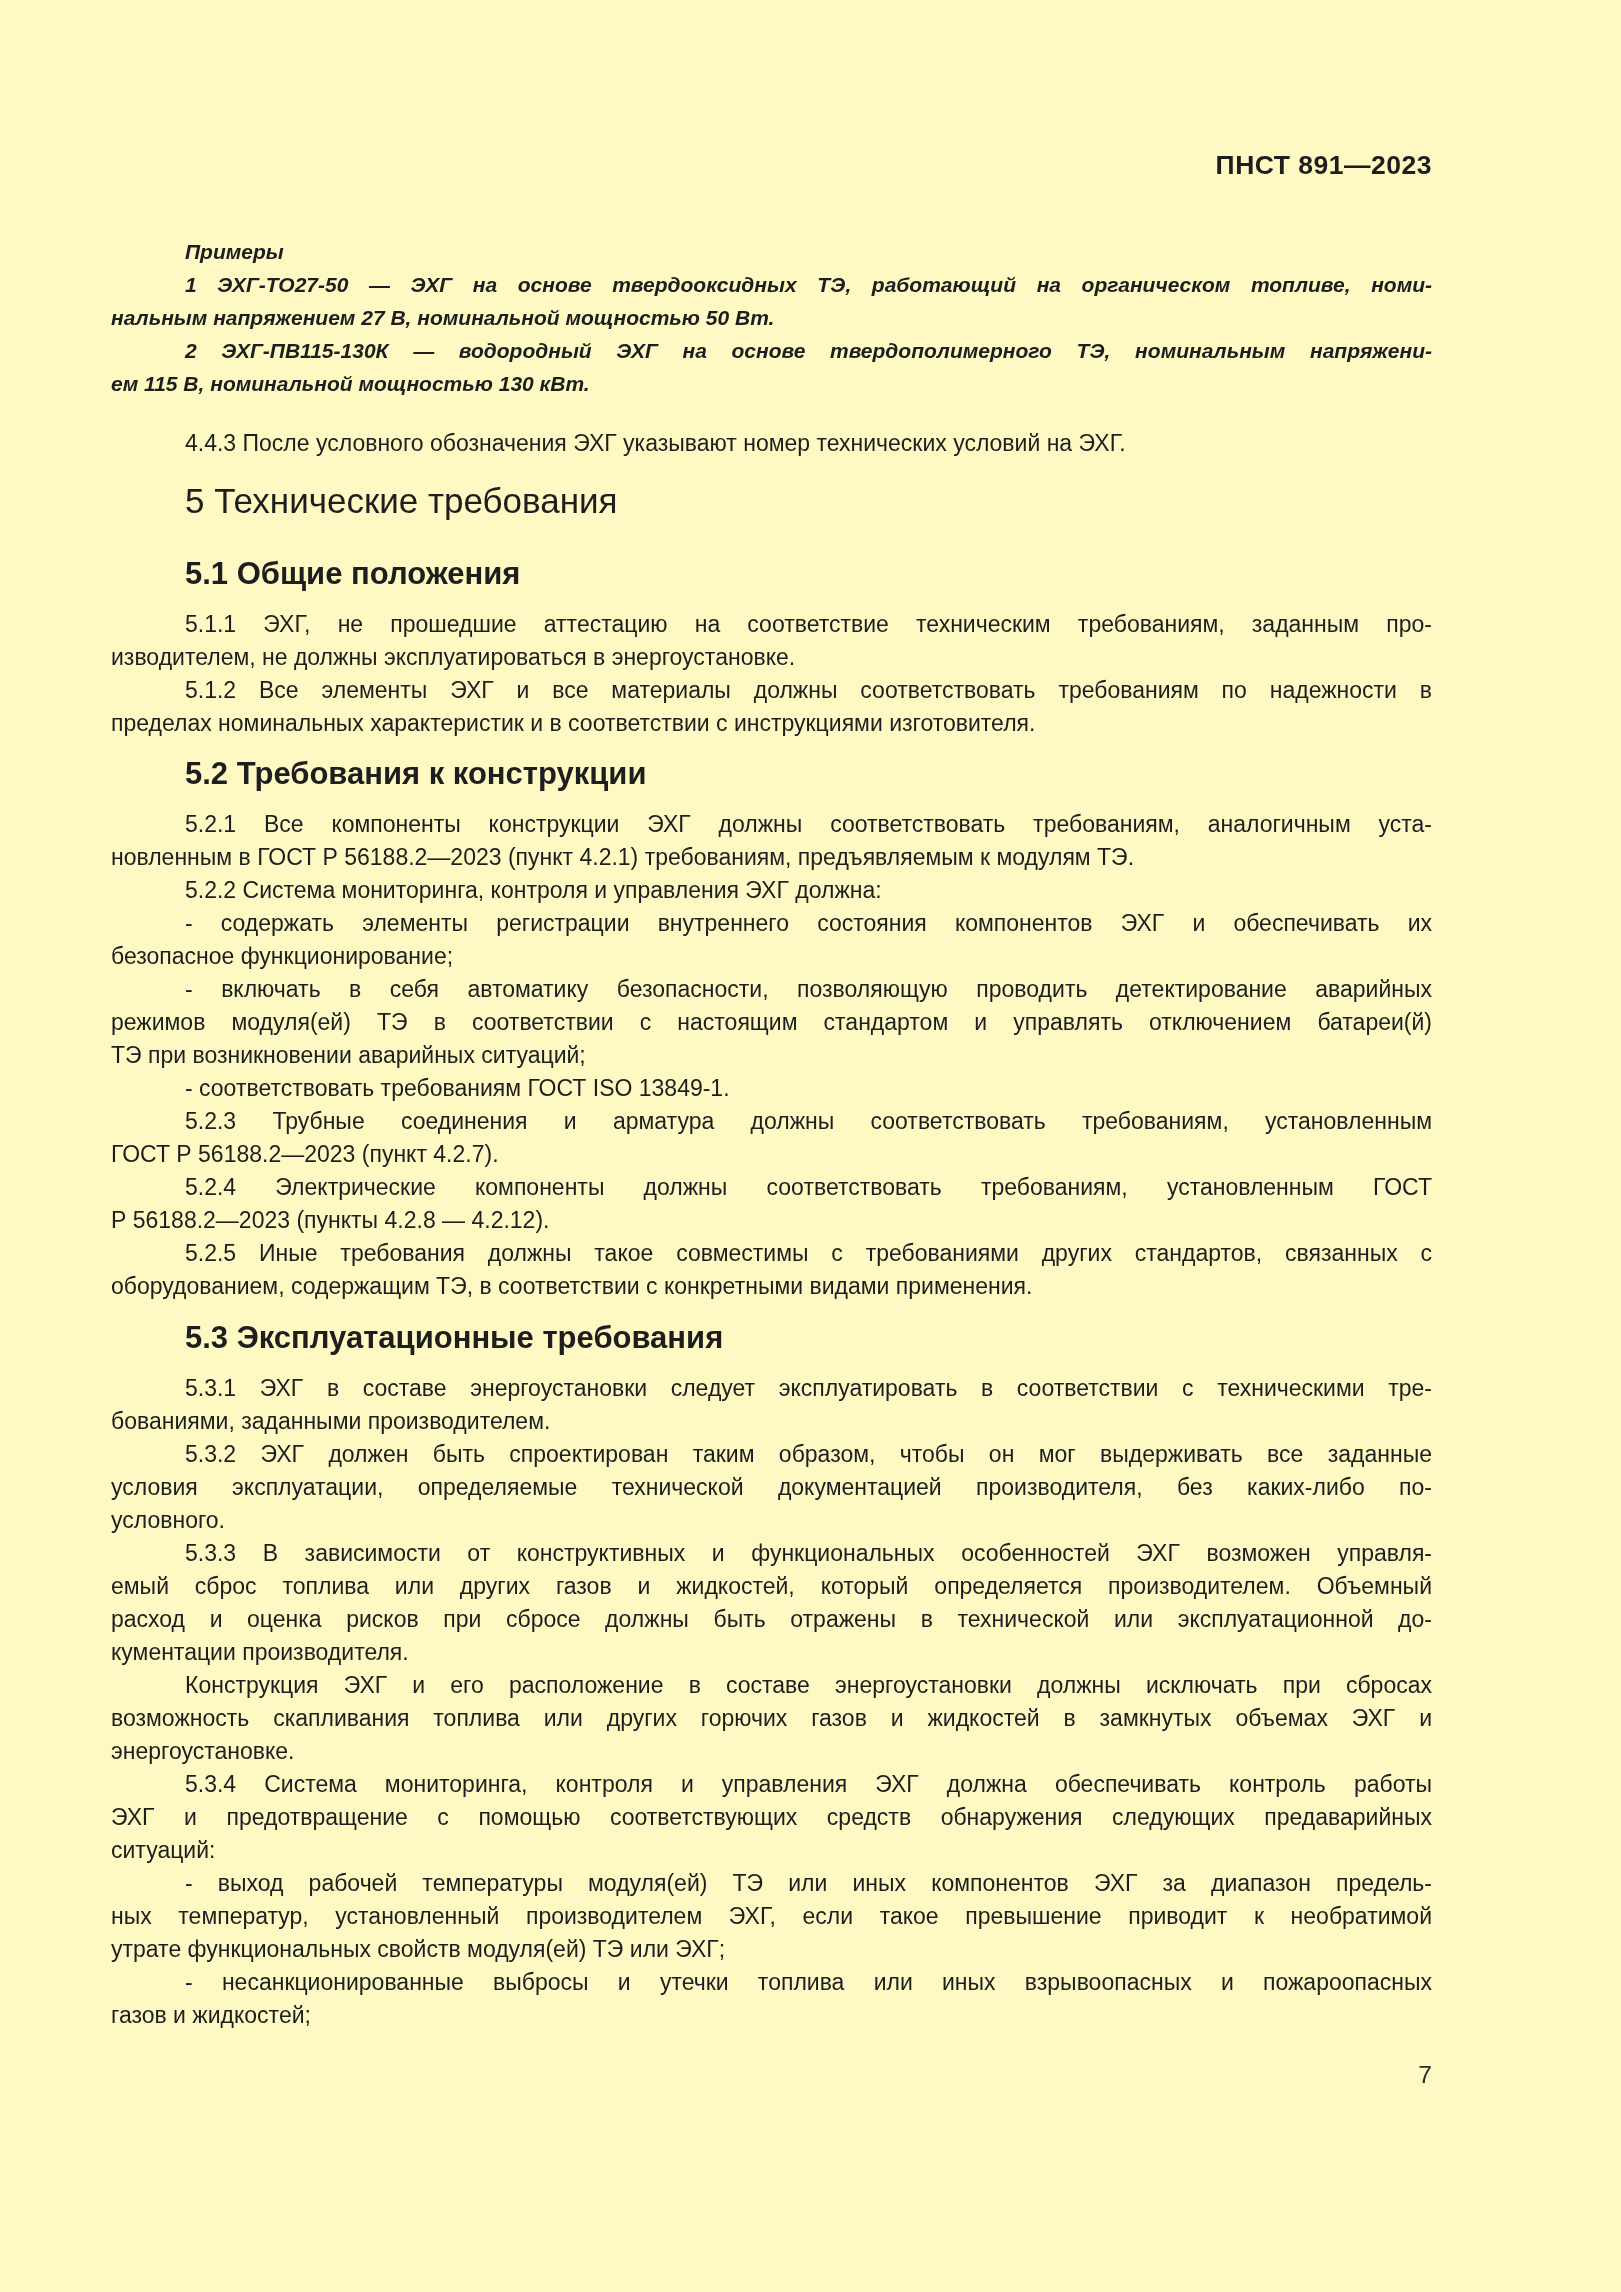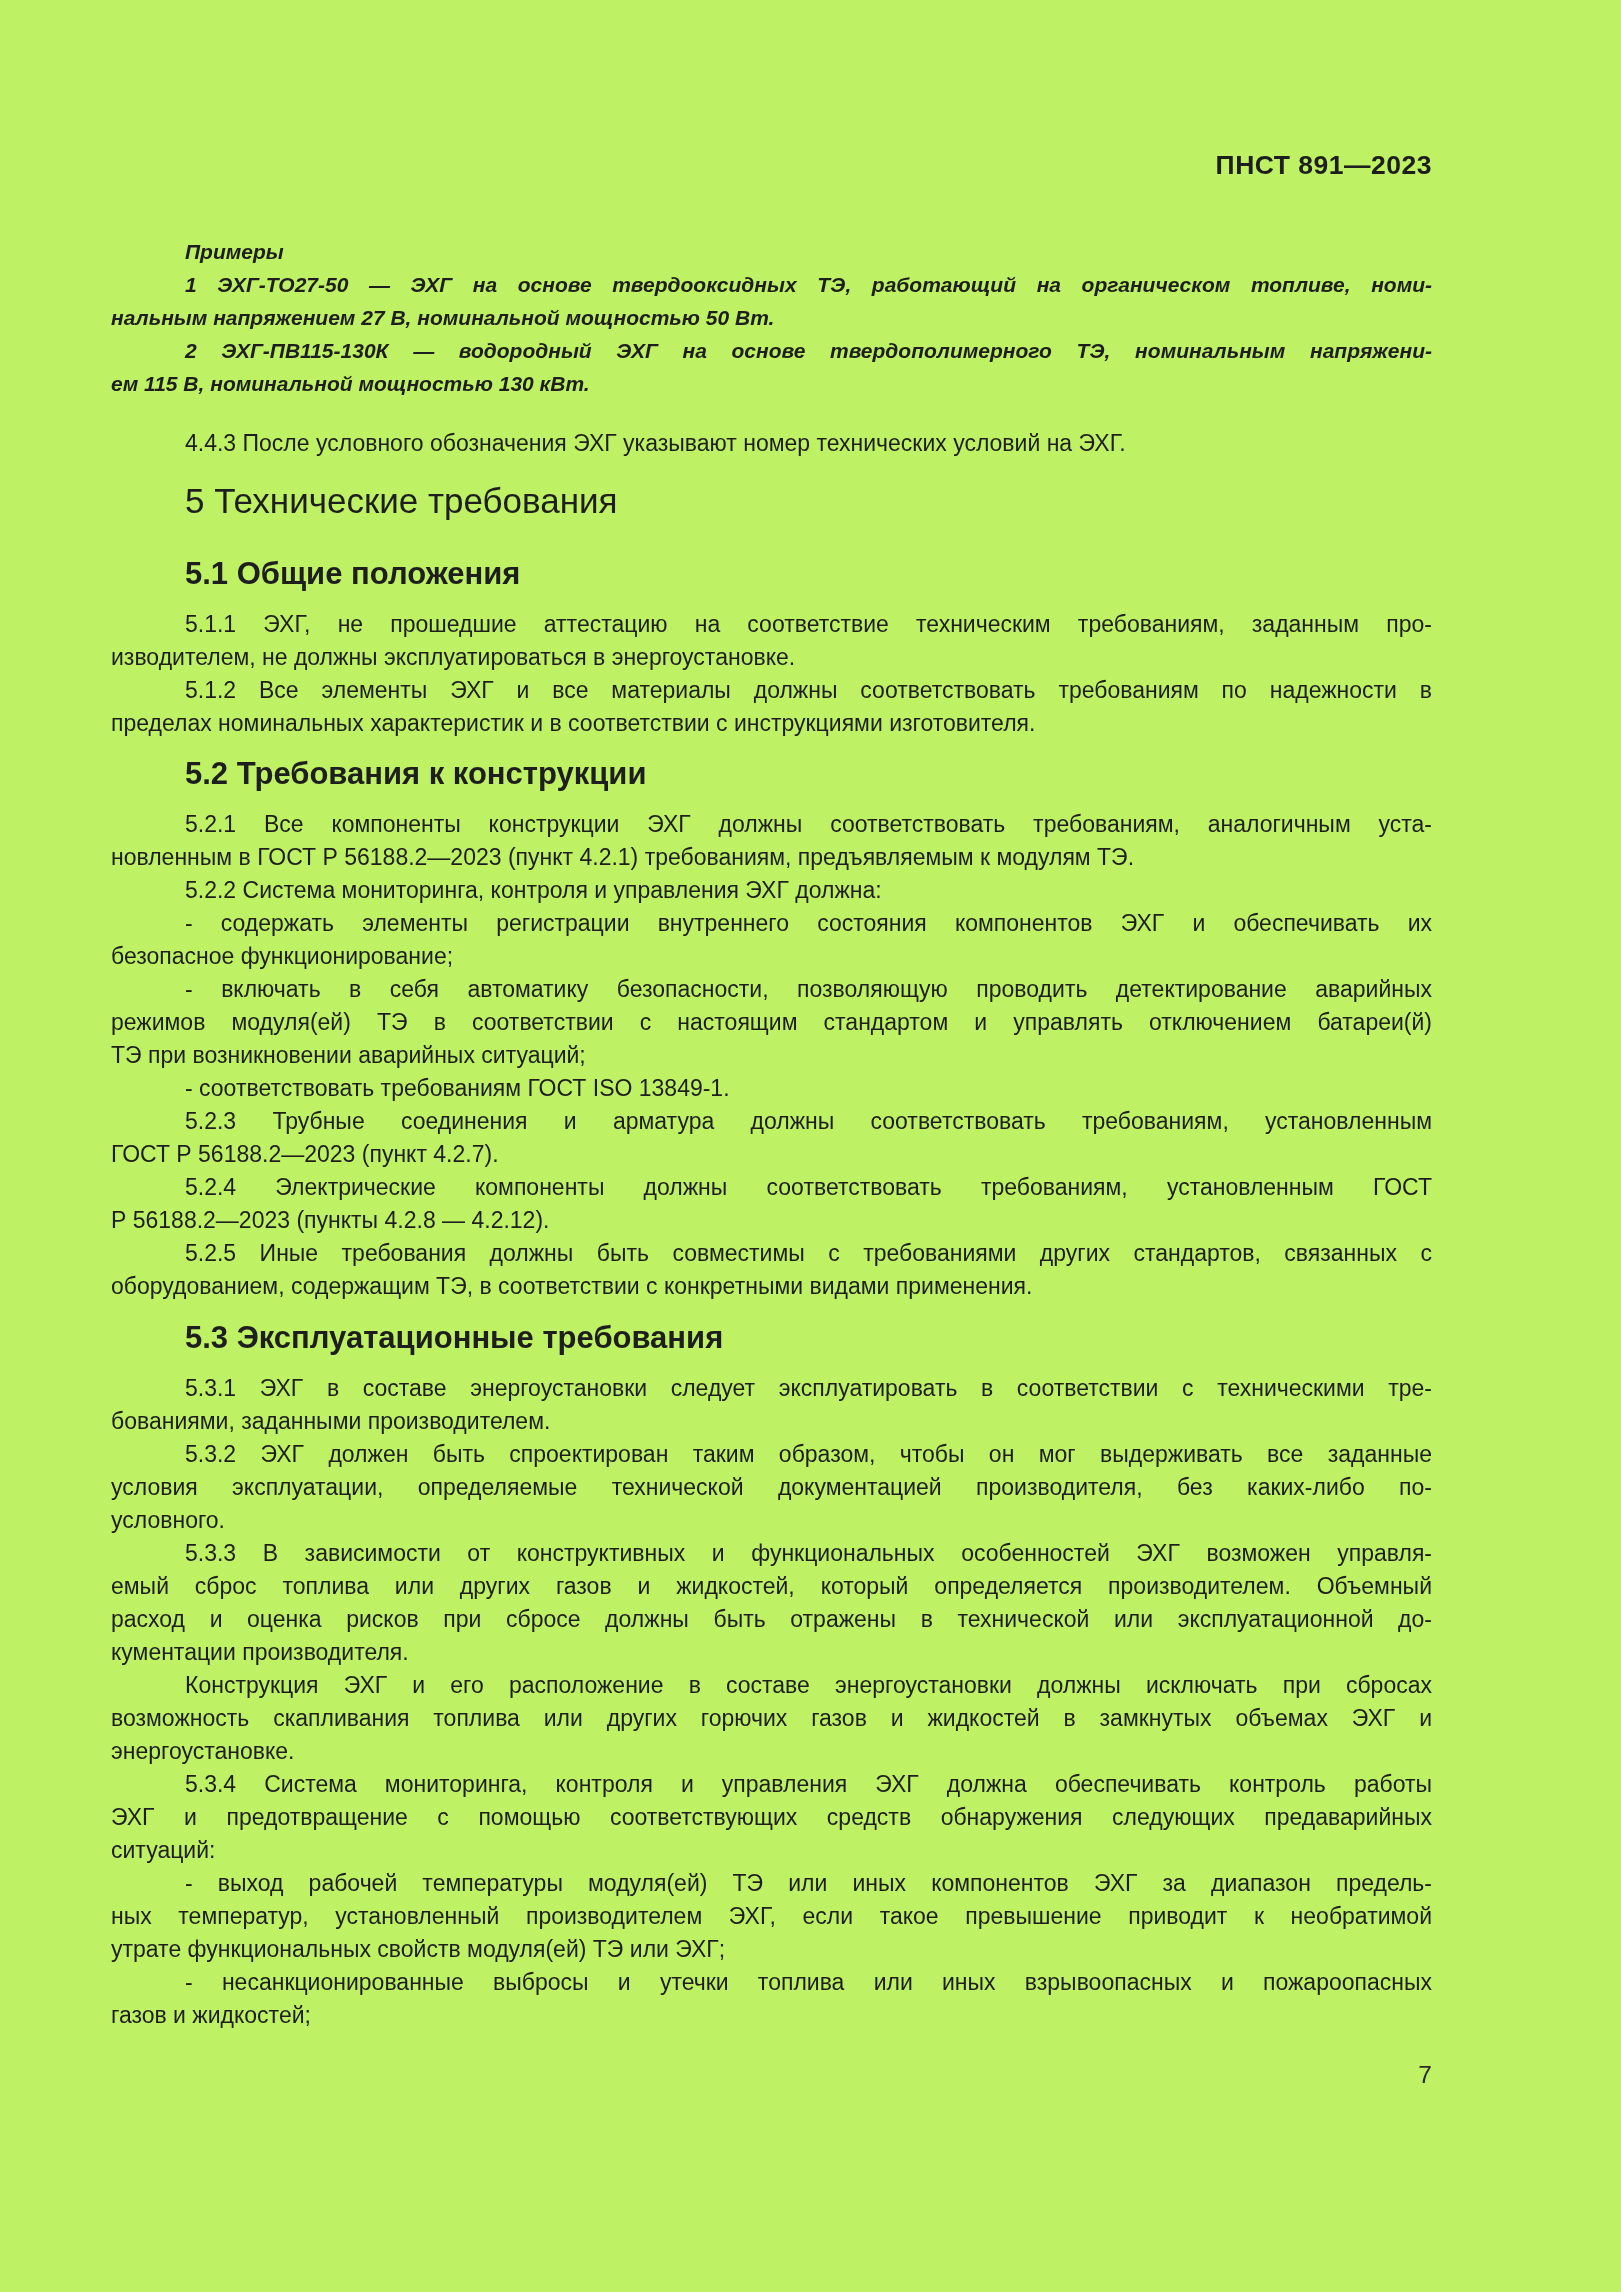--- a/index.html
+++ b/index.html
@@ -8,21 +8,21 @@
     height: 2293px;
     background: #ffffff;
     font-family: "Liberation Sans", "DejaVu Sans", sans-serif;
     color: #1e1e1e;
     position: relative;
     overflow: hidden;
   }
   .page {
     position: absolute;
     inset: 0;
-    background: #bef264;
+    background: #fef9c3;
   }
   .content {
     position: absolute;
     left: 111px;
     top: 149px;
     width: 1321px;
   }
   .doc-header {
     text-align: right;
     font-weight: bold;
@@ -111,21 +111,21 @@
         </div>
         <div class="para">
           <div class="line ind j">5.2.3 Трубные соединения и арматура должны соответствовать требованиям, установленным</div>
           <div class="line">ГОСТ Р 56188.2—2023 (пункт 4.2.7).</div>
         </div>
         <div class="para">
           <div class="line ind j">5.2.4 Электрические компоненты должны соответствовать требованиям, установленным ГОСТ</div>
           <div class="line">Р 56188.2—2023 (пункты 4.2.8 — 4.2.12).</div>
         </div>
         <div class="para">
-          <div class="line ind j">5.2.5 Иные требования должны быть совместимы с требованиями других стандартов, связанных с</div>
+          <div class="line ind j">5.2.5 Иные требования должны такое совместимы с требованиями других стандартов, связанных с</div>
           <div class="line">оборудованием, содержащим ТЭ, в соответствии с конкретными видами применения.</div>
         </div>
         <div class="h2">5.3 Эксплуатационные требования</div>
         <div class="para">
           <div class="line ind j">5.3.1 ЭХГ в составе энергоустановки следует эксплуатировать в соответствии с техническими тре-</div>
           <div class="line">бованиями, заданными производителем.</div>
         </div>
         <div class="para">
           <div class="line ind j">5.3.2 ЭХГ должен быть спроектирован таким образом, чтобы он мог выдерживать все заданные</div>
           <div class="line j">условия эксплуатации, определяемые технической документацией производителя, без каких-либо по-</div>

